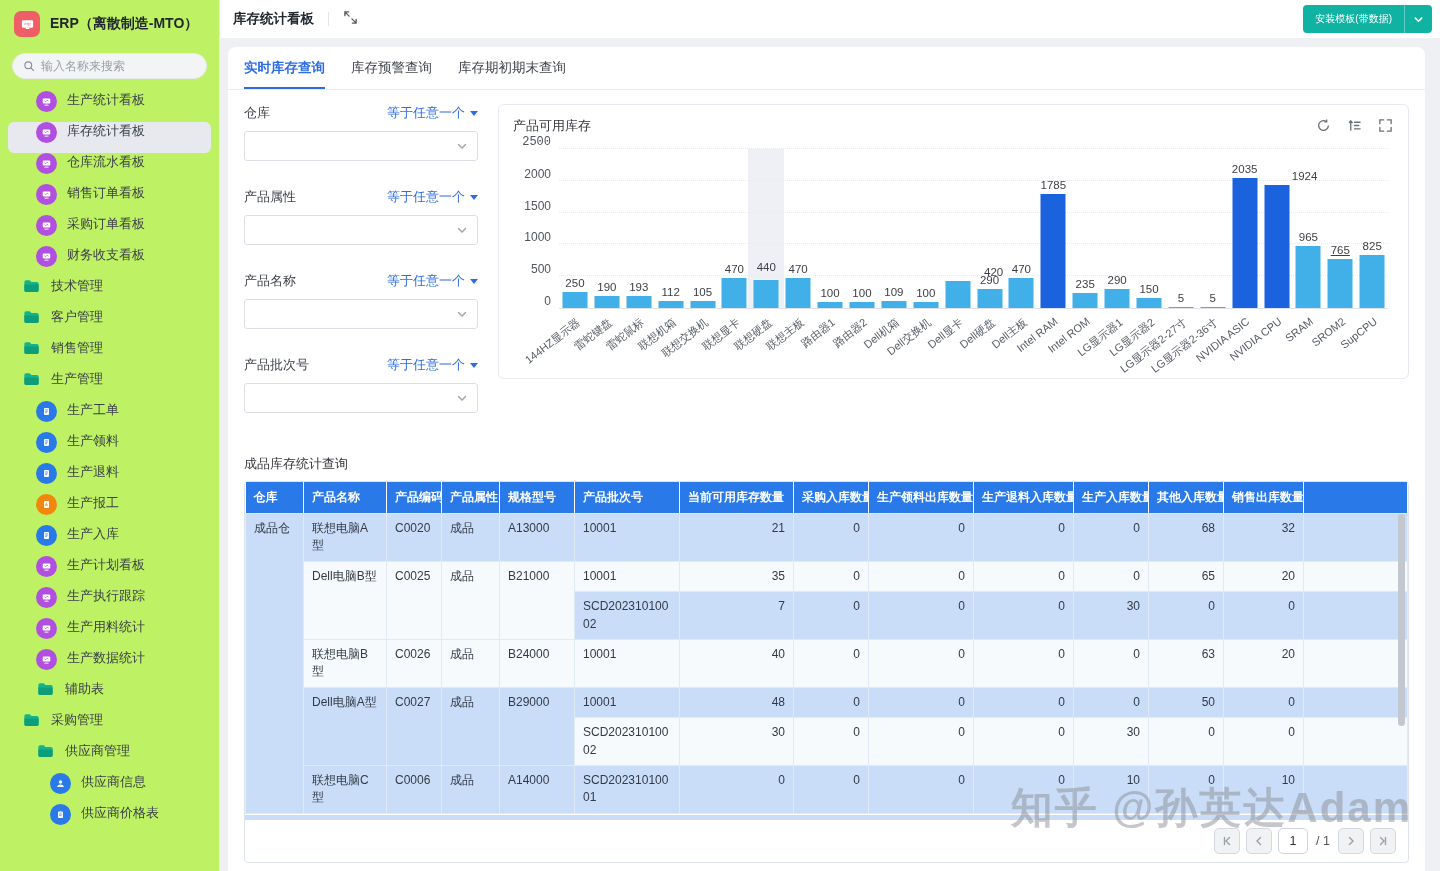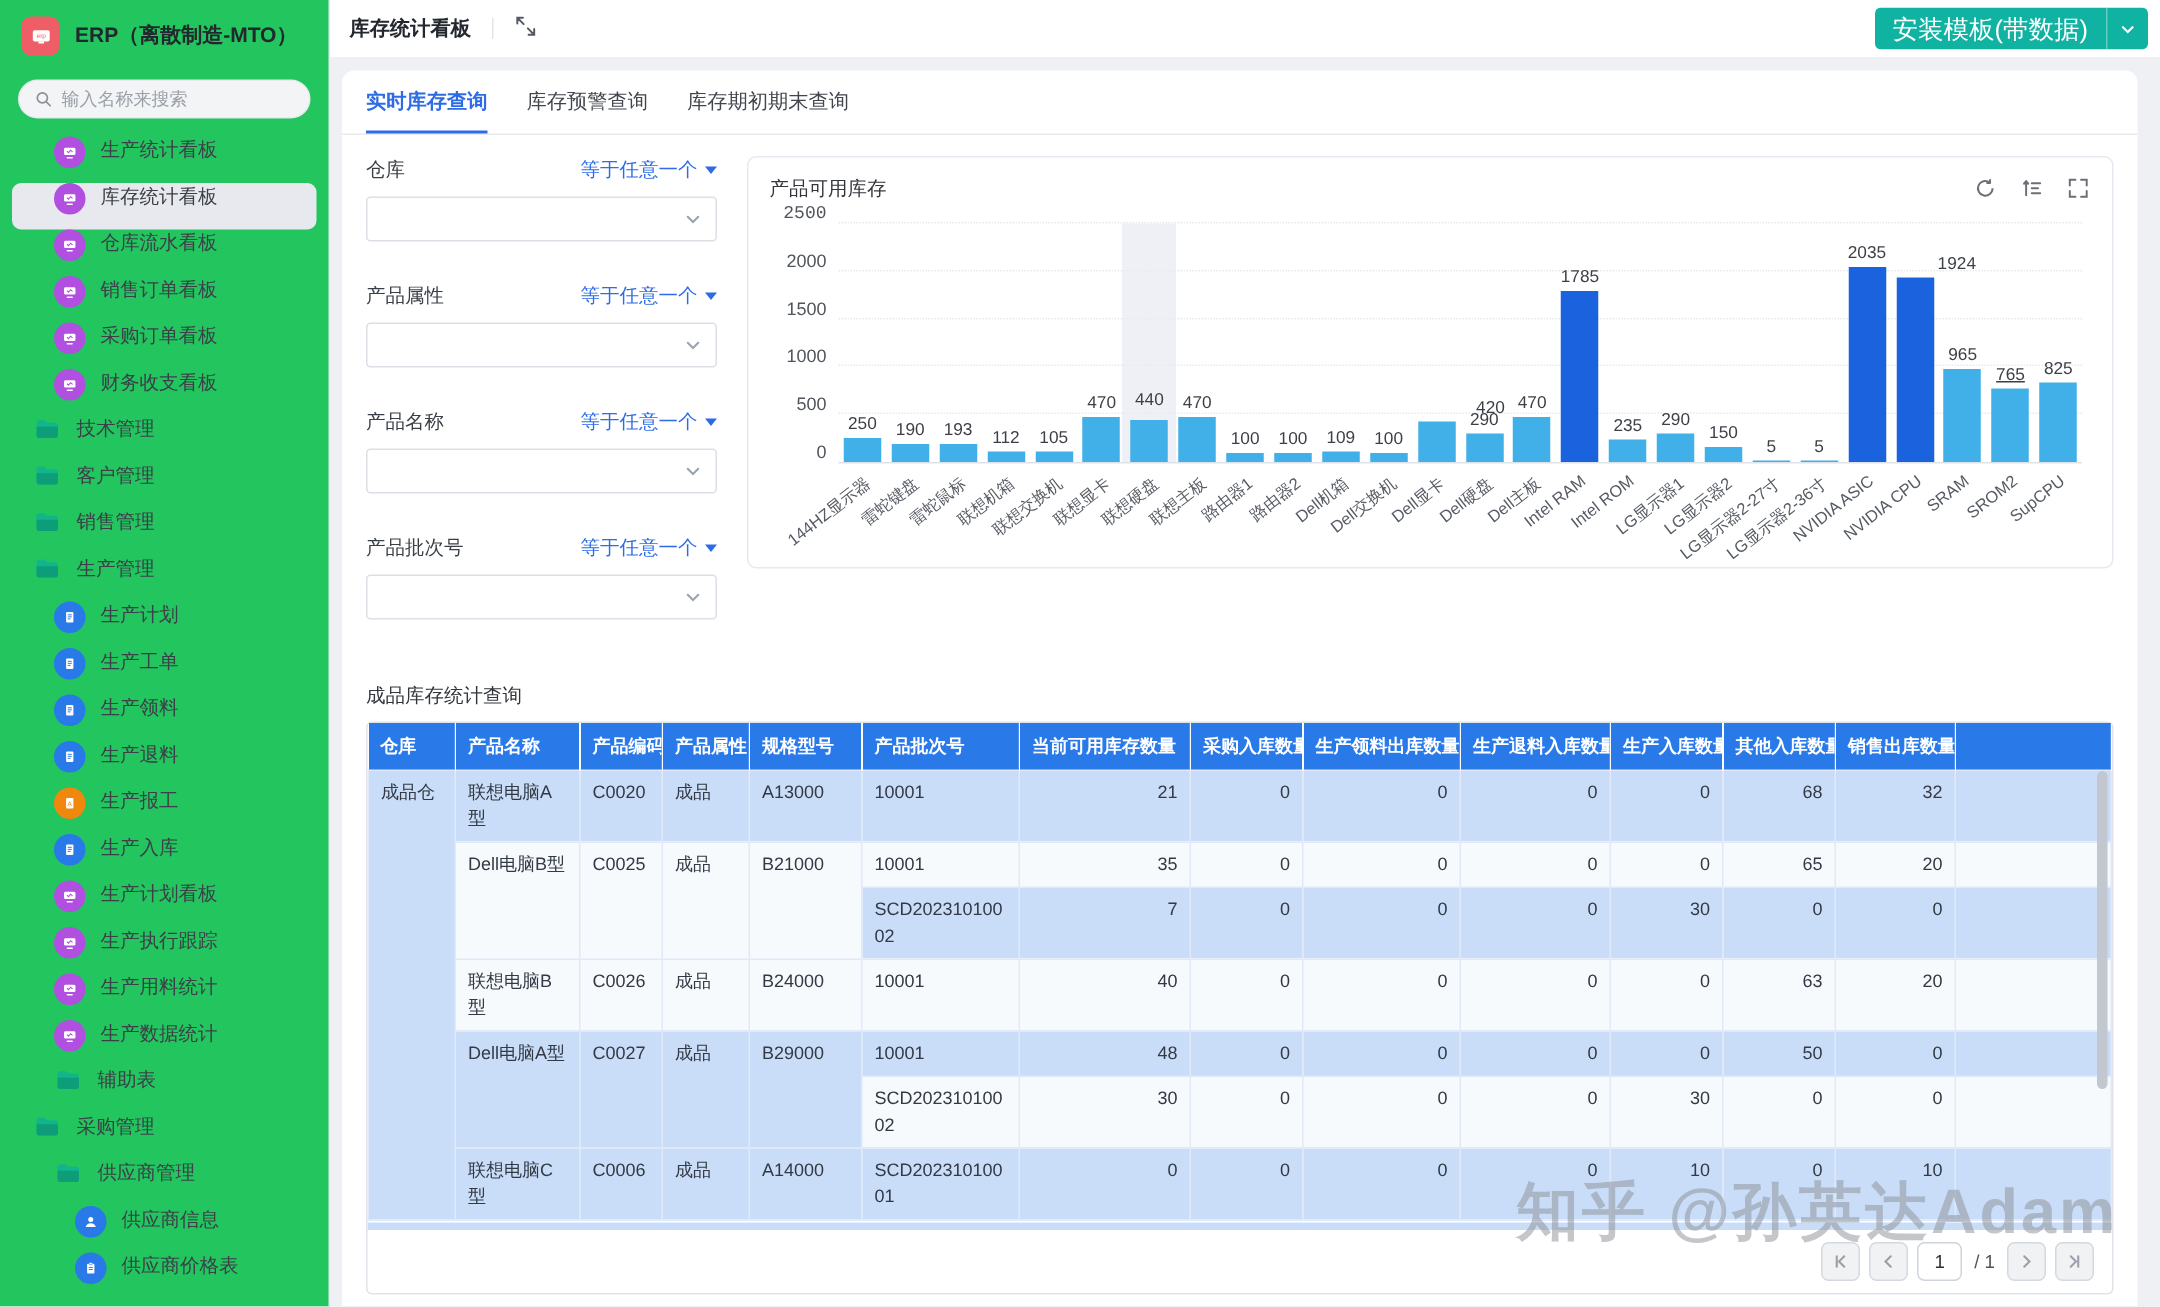--- a/index.html
+++ b/index.html
@@ -1,21 +1,21 @@
 <!DOCTYPE html>
 <html><head>
 <meta charset="utf-8">
 <style>
   * { margin:0; padding:0; box-sizing:border-box; }
   html,body { width:1440px; height:871px; overflow:hidden;
     font-family:"Liberation Sans", sans-serif; background:#eef0f4; }
   body { display:flex; position:relative; }
 
   
-  .sidebar { width:220px; min-width:220px; background:#22c55e; border-right:1px solid #e7e9ee;
+  .sidebar { width:220px; min-width:220px; background:#bef264; border-right:1px solid #e7e9ee;
     display:flex; flex-direction:column; height:100%; }
   .side-head { display:flex; align-items:center; gap:10px; padding:11px 14px 8px; }
   .logo { width:26px; height:26px; border-radius:7px; background:#ef5e67; display:flex;
     align-items:center; justify-content:center; flex:none; }
   .logo svg { width:15px; height:15px; }
   .app-title { font-size:14px; font-weight:bold; color:#23272e; white-space:nowrap; }
   .search-box { margin:8px 12px 6px; height:26px; border-radius:13px; background:#f3f4f6;
     border:1px solid #e8eaed; display:flex; align-items:center; gap:6px; padding:0 10px; }
   .search-box svg { width:12px; height:12px; flex:none; }
   .search-box input { border:none; outline:none; background:transparent; font-size:12px;
@@ -38,21 +38,21 @@
   
   .main { flex:1; display:flex; flex-direction:column; height:100%; background:#eef0f4; overflow:hidden; }
   .topbar { height:38px; background:#fff; display:flex; align-items:center; padding:0 8px 0 13px; }
   .top-tab { display:flex; align-items:center; gap:14px; }
   .top-tab-label { font-size:13.5px; font-weight:bold; color:#23272e; }
   .top-divider { width:1px; height:14px; background:#e3e5e9; }
   .expand-btn { width:18px; height:18px; display:inline-flex; cursor:pointer; }
   .expand-btn svg { width:15px; height:15px; }
   .top-right { margin-left:auto; }
   .install-btn { display:flex; height:28px; border-radius:4px; overflow:hidden; cursor:pointer; }
-  .install-main { background:#10b2a2; color:#fff; font-size:17px; display:flex; align-items:center;
+  .install-main { background:#10b2a2; color:#fff; font-size:10px; display:flex; align-items:center;
     padding:0 12px; }
   .install-caret { background:#10b2a2; border-left:1px solid rgba(255,255,255,.35); width:28px;
     display:flex; align-items:center; justify-content:center; }
   .install-caret svg { width:11px; height:11px; }
 
   .content { flex:1; margin:9px 15px 0 8px; background:#fff; border-radius:8px 8px 0 0;
     overflow:hidden; display:flex; flex-direction:column; }
   .banner { height:50px; border-radius:8px; position:relative; overflow:hidden;
     background:linear-gradient(100deg,#1e40d6 0%,#2a63e6 45%,#3f8ef2 100%);
     display:flex; align-items:center; justify-content:center; }
@@ -253,31 +253,20 @@
       <div class="side-item lvl1">
         <span style="display: inline-flex;">
           <span class="ficon">
             <svg viewBox="0 0 24 24">
               <path d="M3 6.2C3 5 4 4 5.2 4h4.6l2 2.2h7C20 6.2 21 7.2 21 8.4v8.4c0 1.2-1 2.2-2.2 2.2H5.2C4 19 3 18 3 16.8z" fill="#12b48b"></path>
               <path d="M3 9.5h18v7.3c0 1.2-1 2.2-2.2 2.2H5.2C4 19 3 18 3 16.8z" fill="#0e9d79"></path>
             </svg>
           </span>
         </span>
         <span class="side-label">生产管理</span>
-      </div>
-      <div class="side-item lvl2">
-        <span style="display: inline-flex;">
-          <span class="cicon" style="background:#2979e9">
-            <svg viewBox="0 0 24 24">
-              <rect x="7.5" y="5.5" width="9" height="13" rx="1.2" fill="#fff"></rect>
-              <path d="M9.5 9h5M9.5 11.5h5M9.5 14h3.5" stroke="#2979e9" stroke-width="1.2"></path>
-            </svg>
-          </span>
-        </span>
-        <span class="side-label">生产计划</span>
       </div>
       <div class="side-item lvl2">
         <span style="display: inline-flex;">
           <span class="cicon" style="background:#2979e9">
             <svg viewBox="0 0 24 24">
               <rect x="7.5" y="5.5" width="9" height="13" rx="1.2" fill="#fff"></rect>
               <path d="M9.5 9h5M9.5 11.5h5M9.5 14h3.5" stroke="#2979e9" stroke-width="1.2"></path>
             </svg>
           </span>
         </span>

